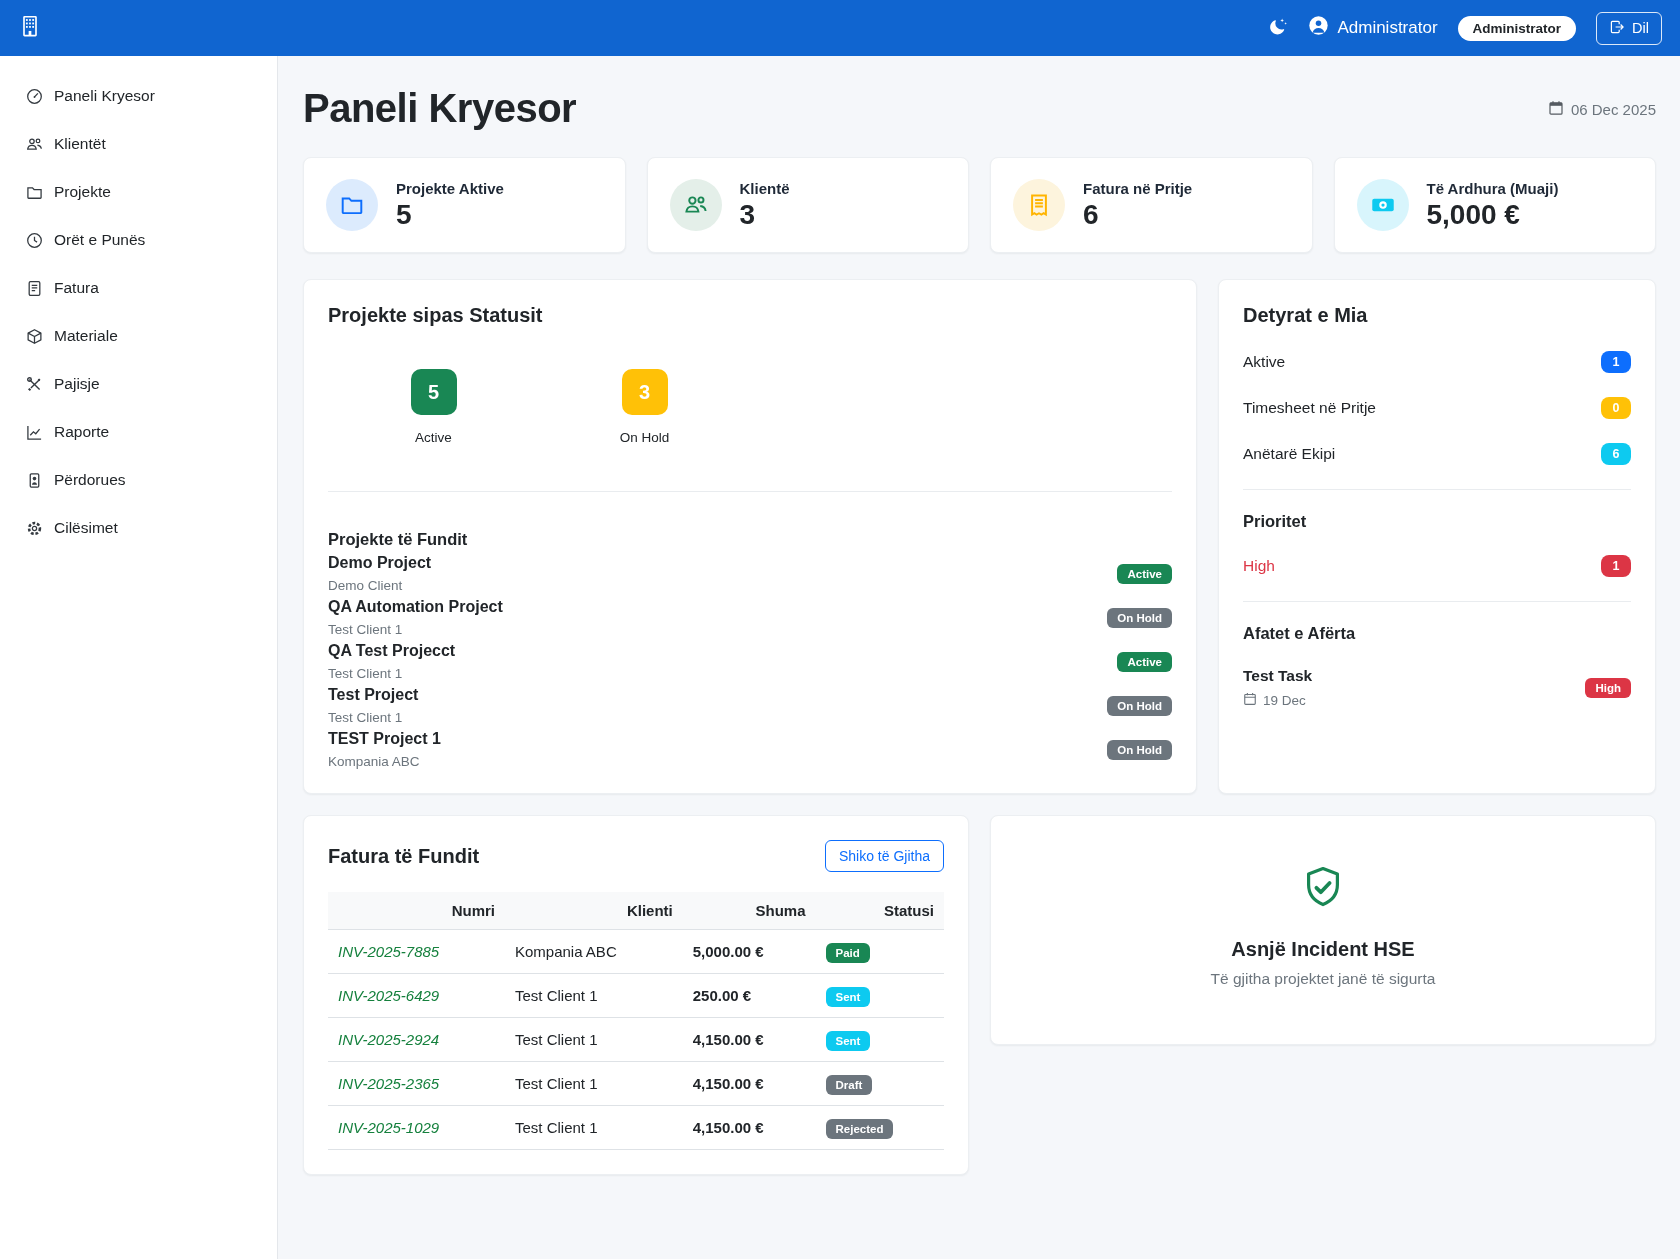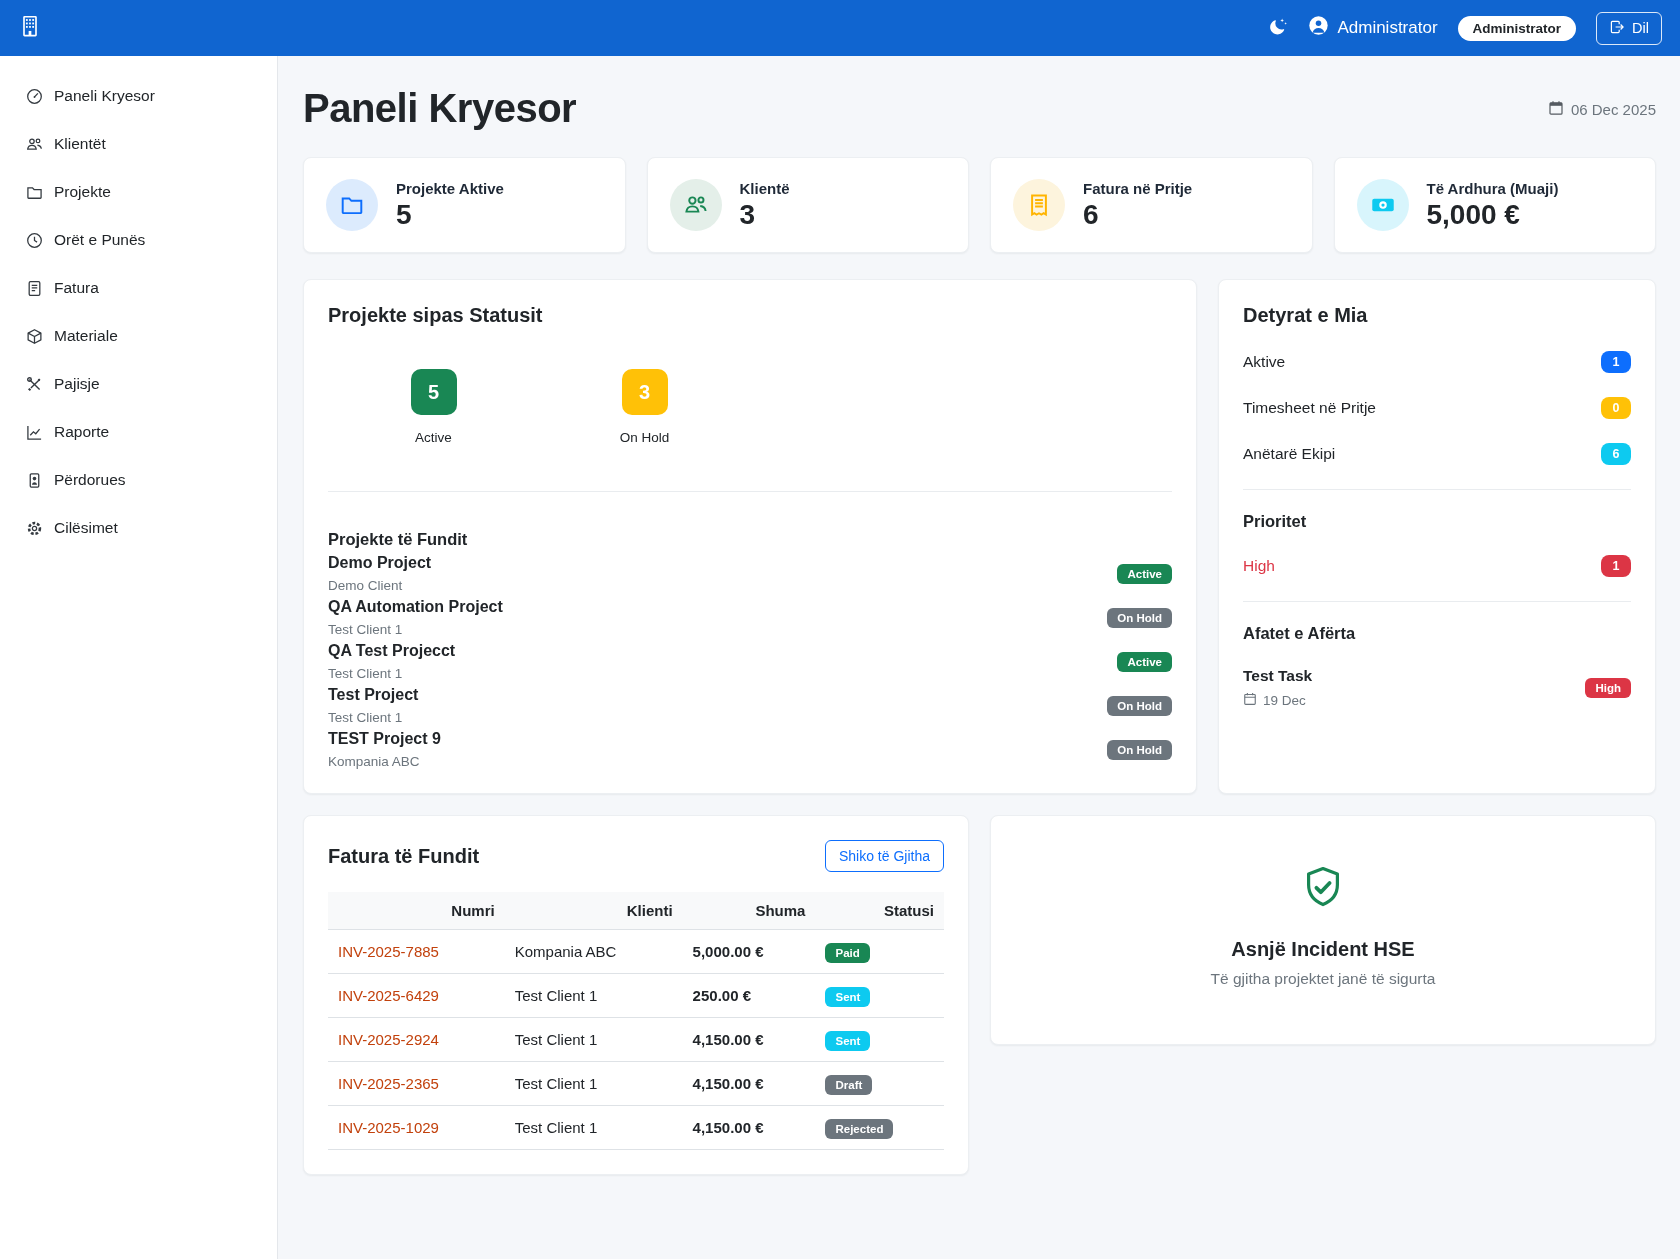--- a/index.html
+++ b/index.html
@@ -60,21 +60,21 @@
   .deadline-date { display:flex; align-items:center; gap:6px; color:#6c757d; font-size:13.5px; margin-top:7px; }
 
   
   .bottom { display:grid; grid-template-columns:1fr 1fr; gap:21px; margin-top:21px; align-items:start; }
   .inv-head { display:flex; align-items:center; justify-content:space-between; }
   .btn-outline { background:#fff; border:1px solid #0d6efd; color:#0d6efd; font-size:14px; border-radius:6px; padding:7px 13px; cursor:pointer; font-family:inherit; }
   table { width:100%; border-collapse:collapse; margin-top:20px; }
   th { text-align:right; font-size:15px; font-weight:700; background:#f8f9fa; padding:10px 10px; border-bottom:1px solid #dee2e6; }
   td { font-size:15px; padding:13px 10px; border-bottom:1px solid #dee2e6; }
   td.amount { font-weight:700; }
-  a.inv-link { color:#c2410c; text-decoration:none; cursor:pointer; }
+  a.inv-link { color:#15803d; text-decoration:none; cursor:pointer;font-style:italic; }
 
   
   .hse { display:flex; flex-direction:column; align-items:center; text-align:center; padding:48px 24px 56px; }
   .hse-title { font-size:20px; font-weight:700; margin-top:22px; }
   .hse-sub { font-size:15.5px; color:#6c757d; margin-top:9px; }
 
   
   .bg-green { background:#198754; } .bg-yellow { background:#ffc107; } .bg-gray { background:#6c757d; }
   .bg-cyan { background:#0dcaf0; } .bg-blue { background:#0d6efd; } .bg-red { background:#dc3545; }
 </style>
@@ -354,21 +354,21 @@
         </div>
         <div class="proj-row">
           <div>
             <div class="proj-name">Test Project</div>
             <div class="proj-client">Test Client 1</div>
           </div>
           <span class="pill bg-gray">On Hold</span>
         </div>
         <div class="proj-row">
           <div>
-            <div class="proj-name">TEST Project 9</div>
+            <div class="proj-name">TEST Project 1</div>
             <div class="proj-client">Kompania ABC</div>
           </div>
           <span class="pill bg-gray">On Hold</span>
         </div>
       </div>
 
       <div class="card pad">
         <div class="card-title">Detyrat e Mia</div>
 
         <div class="task-row">

